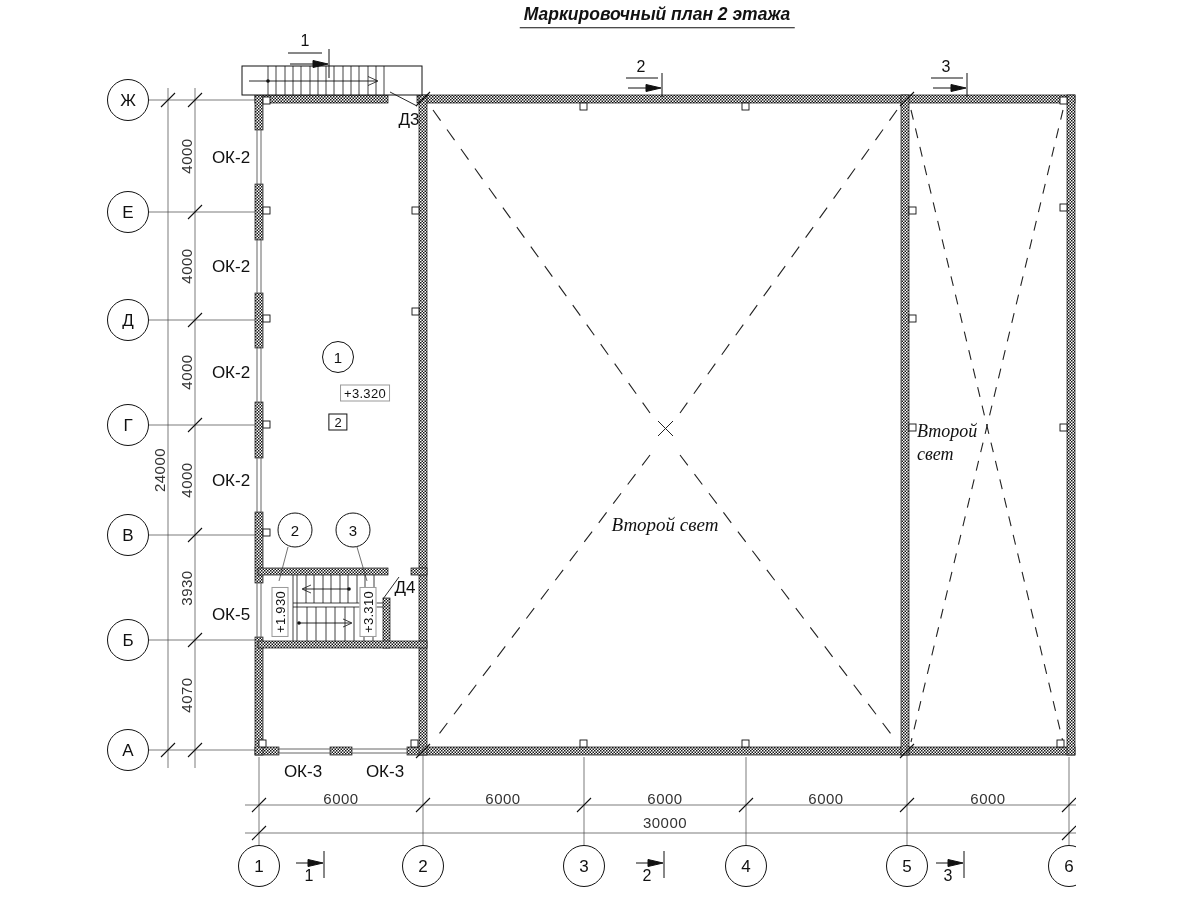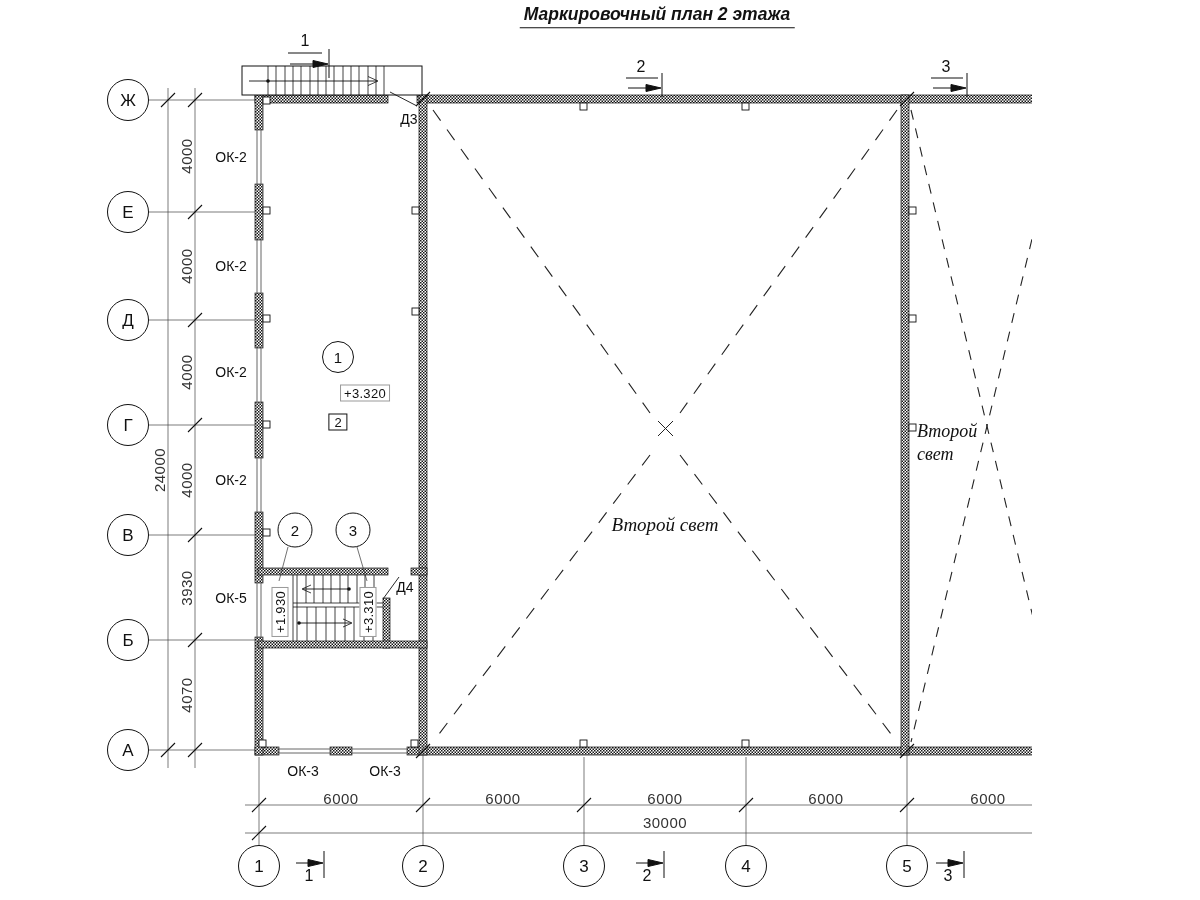--- a/index.html
+++ b/index.html
@@ -1,23 +1,23 @@
 <!DOCTYPE html>
 <html><head>
 <meta charset="utf-8">
 <style>
   html,body { margin:0; padding:0; background:#fff; }
   .canvas {
     position:relative; width:1032px; height:900px; background:#fff;
-    font-family:"Liberation Sans", sans-serif; color:#111; overflow:hidden;
+    font-family:"Liberation Sans", sans-serif; color:#111; overflow:hidden;padding-left:44px;
   }
   .canvas svg { position:absolute; left:0; top:0; }
   .lbl {
     position:absolute; transform:translate(-50%,-50%);
-    font-size:14px; line-height:1; white-space:nowrap; color:#111;
+    font-size:17px; line-height:1; white-space:nowrap; color:#111;
   }
   .title {
     font-size:17.5px; font-weight:bold; font-style:italic;
     border-bottom:1.6px solid #111; padding:0 4px 3px 4px;
   }
   .dim { font-size:15px; color:#333; letter-spacing:0.5px; }
   .rot { transform:translate(-50%,-50%) rotate(-90deg); }
   .sec { font-size:16px; }
   .circ {
     border:1.2px solid #111; border-radius:50%; background:#fff;
@@ -327,21 +327,21 @@
 <span class="lbl sec" style="left:641px; top:67px;">2</span>
 <span class="lbl sec" style="left:946px; top:67px;">3</span>
 <span class="lbl sec" style="left:309px; top:876px;">1</span>
 <span class="lbl sec" style="left:647px; top:876px;">2</span>
 <span class="lbl sec" style="left:948px; top:876px;">3</span>
 
 <span class="lbl" style="left:231px; top:157px;">ОК-2</span>
 <span class="lbl" style="left:231px; top:266px;">ОК-2</span>
 <span class="lbl" style="left:231px; top:372px;">ОК-2</span>
 <span class="lbl" style="left:231px; top:480px;">ОК-2</span>
-<span class="lbl" style="left:231px; top:598px;">ОК-5</span>
+<span class="lbl" style="left:231px; top:614px;">ОК-5</span>
 <span class="lbl" style="left:303px; top:771px;">ОК-3</span>
 <span class="lbl" style="left:385px; top:771px;">ОК-3</span>
 <span class="lbl" style="left:409px; top:119px;">Д3</span>
 <span class="lbl" style="left:405px; top:587px;">Д4</span>
 
 <span class="lbl circ mark" style="left:338px; top:357px;">1</span>
 <span class="lbl tag" style="left:338px; top:393px;margin-left:27px;">+3.320</span>
 <span class="lbl sq" style="left:338px; top:422px;">2</span>
 
 <span class="lbl circ mark34" style="left:295px; top:530px;">2</span>

